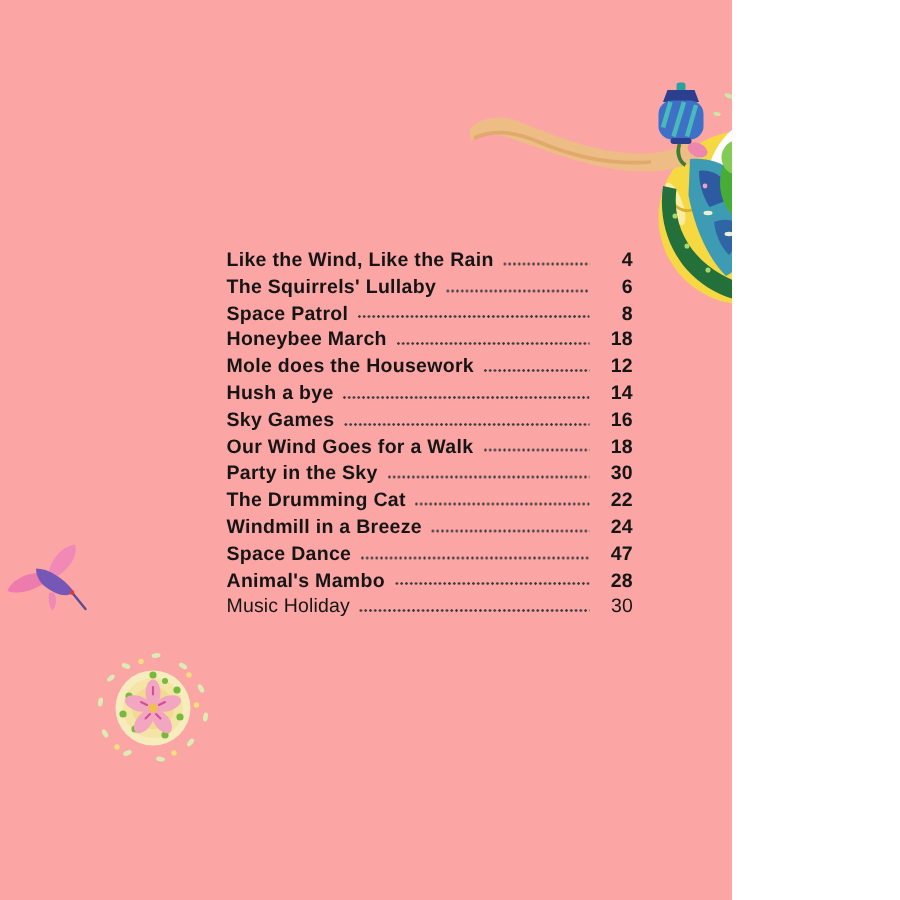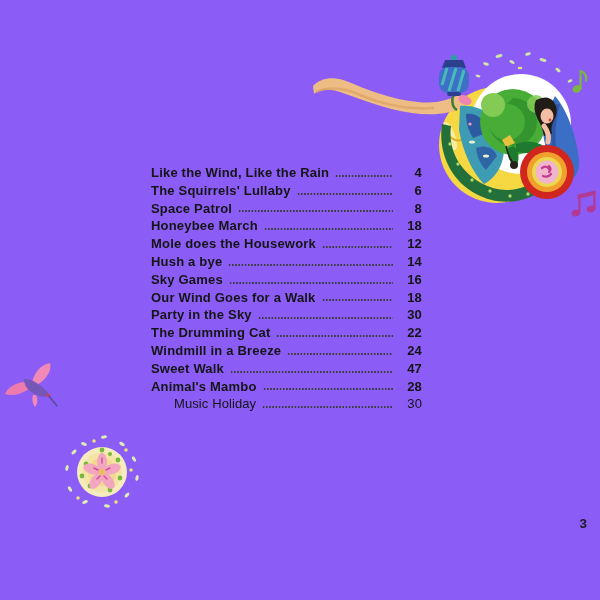--- a/index.html
+++ b/index.html
@@ -1,29 +1,29 @@
 <!DOCTYPE html>
 <html><head>
 <meta charset="utf-8">
 <style>
   html,body{margin:0;padding:0;background:#ffffff;}
   .page{
-    position:relative;width:600px;height:600px;background:#8b5cf6;
+    position:relative;width:488px;height:600px;background:#fca5a5;
     overflow:hidden;font-family:"Liberation Sans",sans-serif;
   }
   .illus{position:absolute;left:300px;top:48px;width:300px;height:172px;}
   .bird{position:absolute;left:2px;top:361px;width:58px;height:50px;}
   .sun{position:absolute;left:60px;top:432px;width:84px;height:80px;}
   .toc{position:absolute;left:151px;top:164px;width:271px;}
   .toc-row{
     display:flex;align-items:baseline;height:17.8px;line-height:17.8px;
     font-weight:700;font-size:13px;color:#151515;letter-spacing:.2px;
     white-space:nowrap;
   }
-  .toc-row.plain{font-weight:400;letter-spacing:.1px;margin-left:23px;}
+  .toc-row.plain{font-weight:400;letter-spacing:.1px;}
   .toc-row .title{flex:0 0 auto;}
   .toc-row .leader{
     flex:1 1 auto;align-self:flex-end;height:2px;margin:0 5px 5px 6px;
     background-image:radial-gradient(circle at center,#3c3c3c .85px,rgba(0,0,0,0) .95px);
     background-size:3.2px 2px;background-repeat:repeat-x;background-position:left center;
   }
   .toc-row .pagenum{flex:0 0 24px;text-align:right;}
   .pageno{
     position:absolute;left:569px;top:516px;width:18px;text-align:right;
     font-weight:700;font-size:13.5px;color:#1c1c1c;
@@ -255,21 +255,21 @@
         <span class="title">The Drumming Cat</span>
         <span class="leader"></span>
         <span class="pagenum">22</span>
       </div>
       <div class="toc-row">
         <span class="title">Windmill in a Breeze</span>
         <span class="leader"></span>
         <span class="pagenum">24</span>
       </div>
       <div class="toc-row">
-        <span class="title">Sweet Walk</span>
+        <span class="title">Space Dance</span>
         <span class="leader"></span>
         <span class="pagenum">47</span>
       </div>
       <div class="toc-row">
         <span class="title">Animal's Mambo</span>
         <span class="leader"></span>
         <span class="pagenum">28</span>
       </div>
       <div class="toc-row plain">
         <span class="title">Music Holiday</span>

